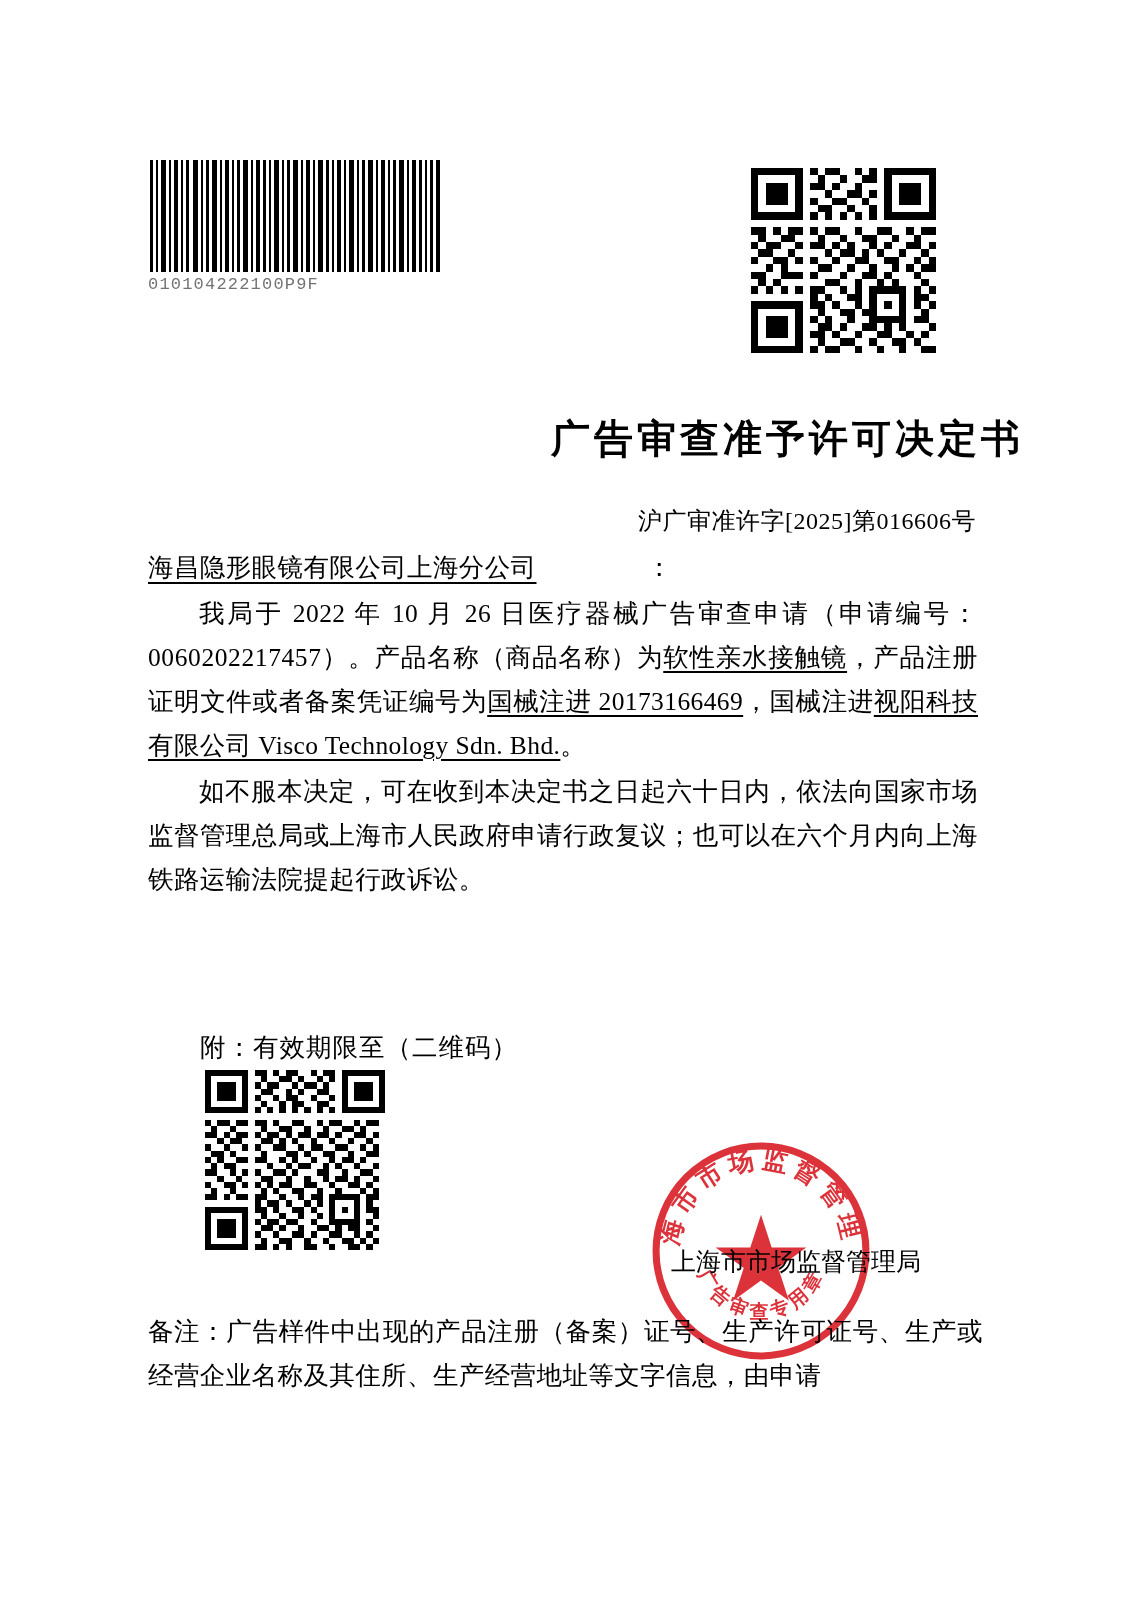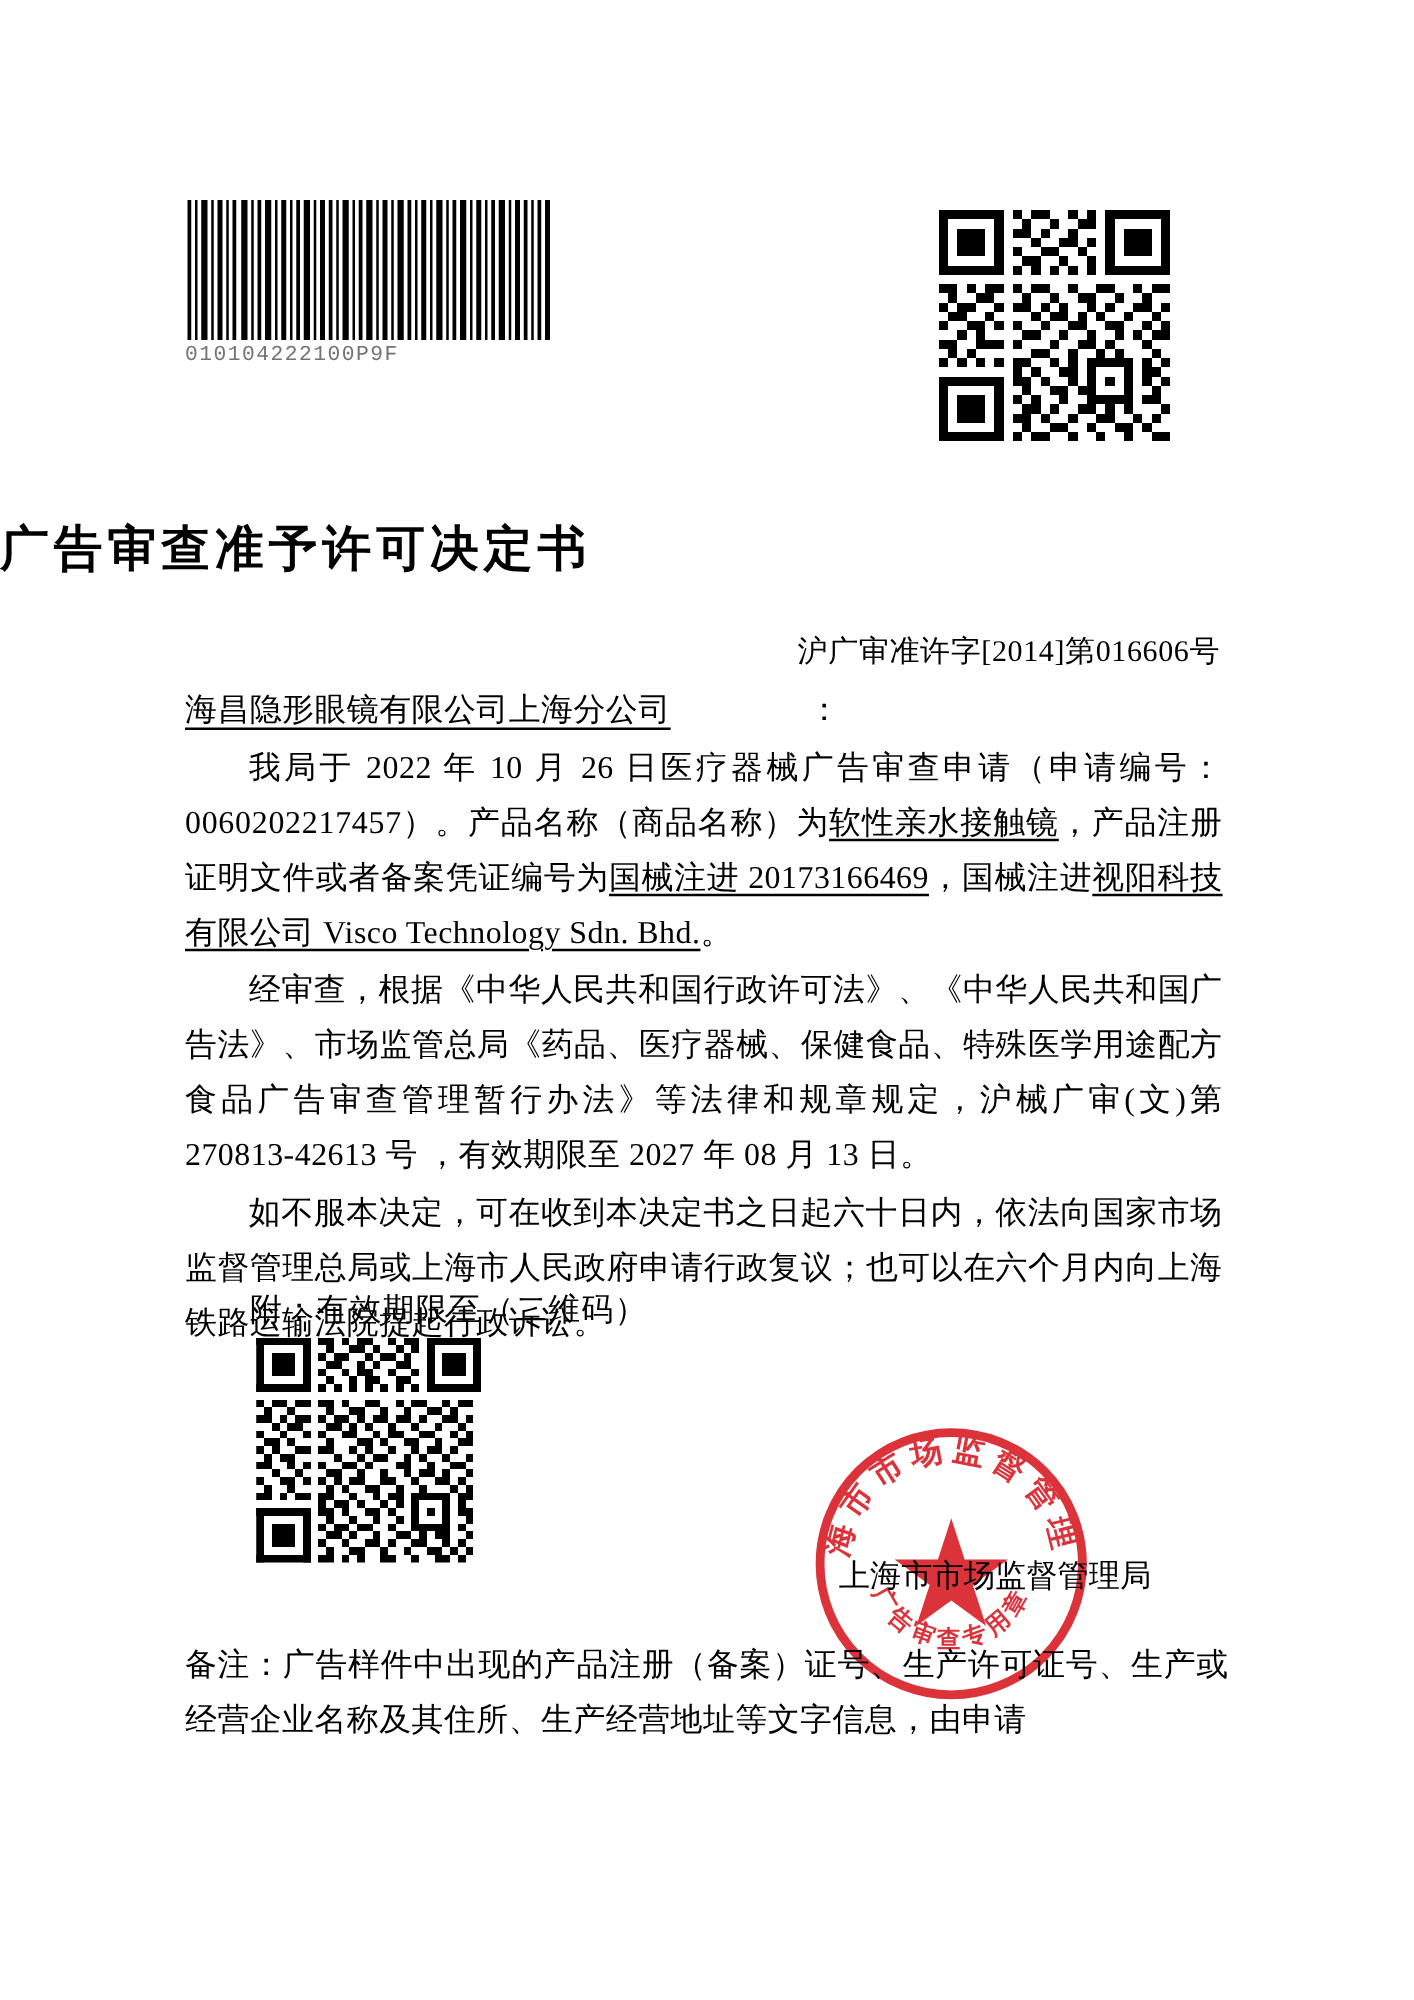--- a/index.html
+++ b/index.html
@@ -56,21 +56,21 @@
     width: 180px;
     height: 180px;
   }
 
   
   .doc-title {
     position: absolute;
     left: 0;
     top: 412px;
     width: 1024px;
-    text-align: left;
+    text-align: right;
     font-family: "DejaVu Sans", "Liberation Sans", sans-serif;
     font-weight: bold;
     font-size: 39px;
     letter-spacing: 4px;
   }
 
   
   .doc-number {
     position: absolute;
     right: 155px;
@@ -381,30 +381,29 @@
       <rect x="10" y="24" width="2" height="1"></rect>
     <rect x="14" y="24" width="1" height="1"></rect>
       <rect x="17" y="24" width="1" height="1"></rect>
     <rect x="20" y="24" width="1" height="1"></rect>
       <rect x="23" y="24" width="2" height="1"></rect>
   </g>
 </svg>
 
 <div class="doc-title">广告审查准予许可决定书</div>
 
-<div class="doc-number">沪广审准许字[2014]第016606号</div>
+<div class="doc-number">沪广审准许字[2025]第016606号</div>
 
 <div class="body-text">
   <p><span class="recipient">海昌隐形眼镜有限公司上海分公司</span><span>：</span></p>
 
   <p class="indent">
     <span>我局于 2022 年 10 月 26 日医疗器械广告审查申请（申请编号：</span><span class="en">0060202217457</span><span>）。产品名称（商品名称）为</span><span class="u">软性亲水接触镜</span><span>，</span><span>产品注册证明文件或者备案凭证编号为</span><span class="u">国械注进 20173166469</span><span>，国械注进</span><span class="u">视阳科技有限公司 Visco Technology Sdn. Bhd.</span><span>。</span>
   </p>
 
-  <p class="indent">经审查，根据《中华人民共和国行政许可法》、《中华人民共和国广告法》、市场监管总局《药品、医疗器械、保健食品、特殊医学用途配方食品广告审查管理暂行办法》等法律和规章规定，沪械广审(文)第 270813-42613 号 ，有效期限至 2027 年 08 月 13 日。</p>
 
   <p class="indent">如不服本决定，可在收到本决定书之日起六十日内，依法向国家市场监督管理总局或上海市人民政府申请行政复议；也可以在六个月内向上海铁路运输法院提起行政诉讼。</p>
 </div>
 
 <div class="attachment-label">附：有效期限至（二维码）</div>
 
 <svg id="qr-sample" class="qr" viewBox="0 0 29 29" shape-rendering="crispEdges">
   <rect width="29" height="29" fill="#ffffff"></rect>
   <g fill="#000000">
 

